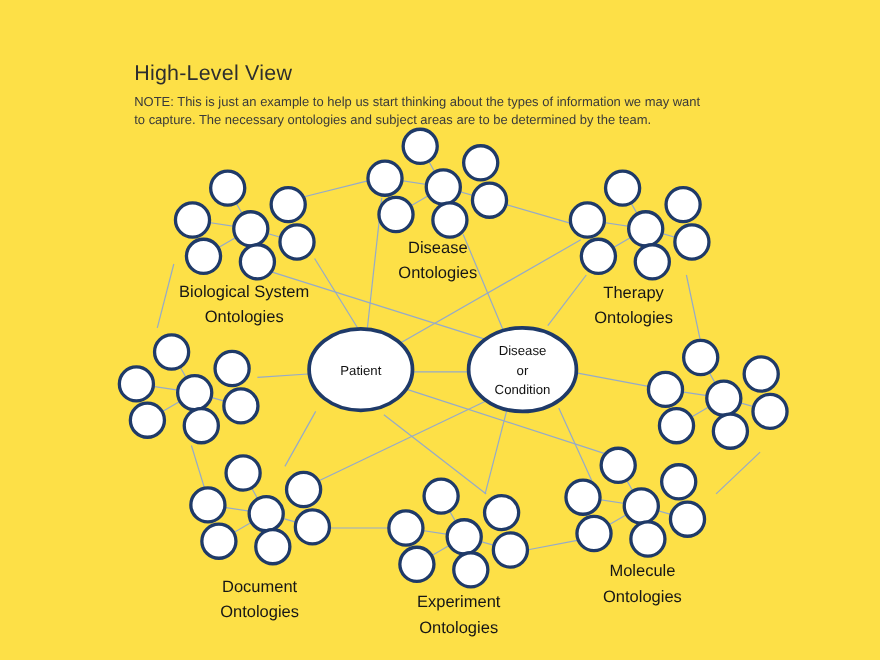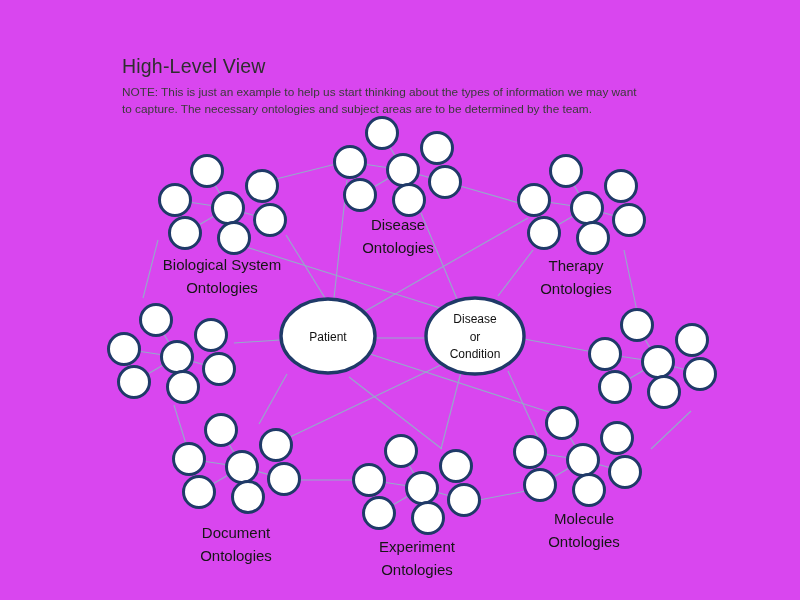--- a/index.html
+++ b/index.html
@@ -1,16 +1,16 @@
 <!DOCTYPE html>
 <html><head>
 <meta charset="utf-8">
 <style>
   html,body{margin:0;padding:0;background:#fff;}
-  #stage{position:relative;width:800px;height:600px;background:#d946ef;overflow:hidden;
+  #stage{position:relative;width:800px;height:600px;background:#fde047;overflow:hidden;
          font-family:"Liberation Sans",sans-serif;}
   svg text{font-family:"Liberation Sans",sans-serif;}
   .title-text{font-size:19.5px;fill:#2e2e2e;letter-spacing:.2px;}
   .note-text{font-size:11.8px;fill:#3a3a3a;}
   .cluster-label{font-size:15px;fill:#161616;text-anchor:middle;}
   .hub-label{font-size:12px;fill:#111;text-anchor:middle;}
   .node-circle{fill:#fff;}
   .hub-ellipse{fill:#fff;}
   .conn-line{fill:none;}
 </style>

